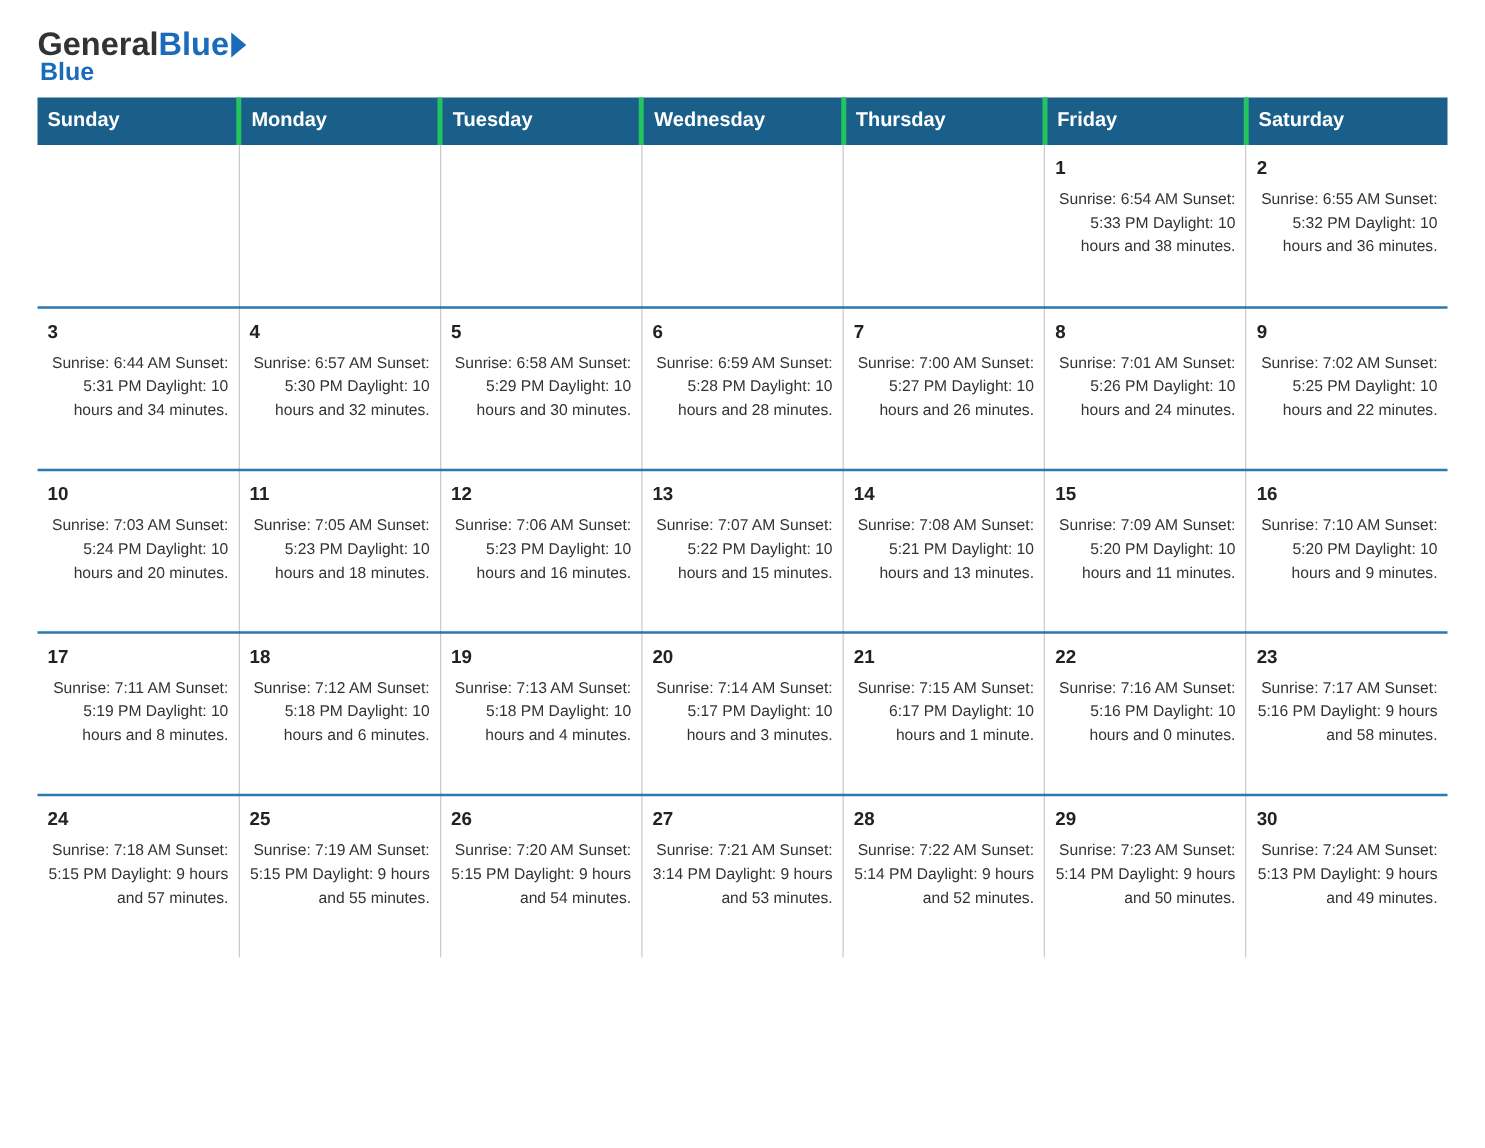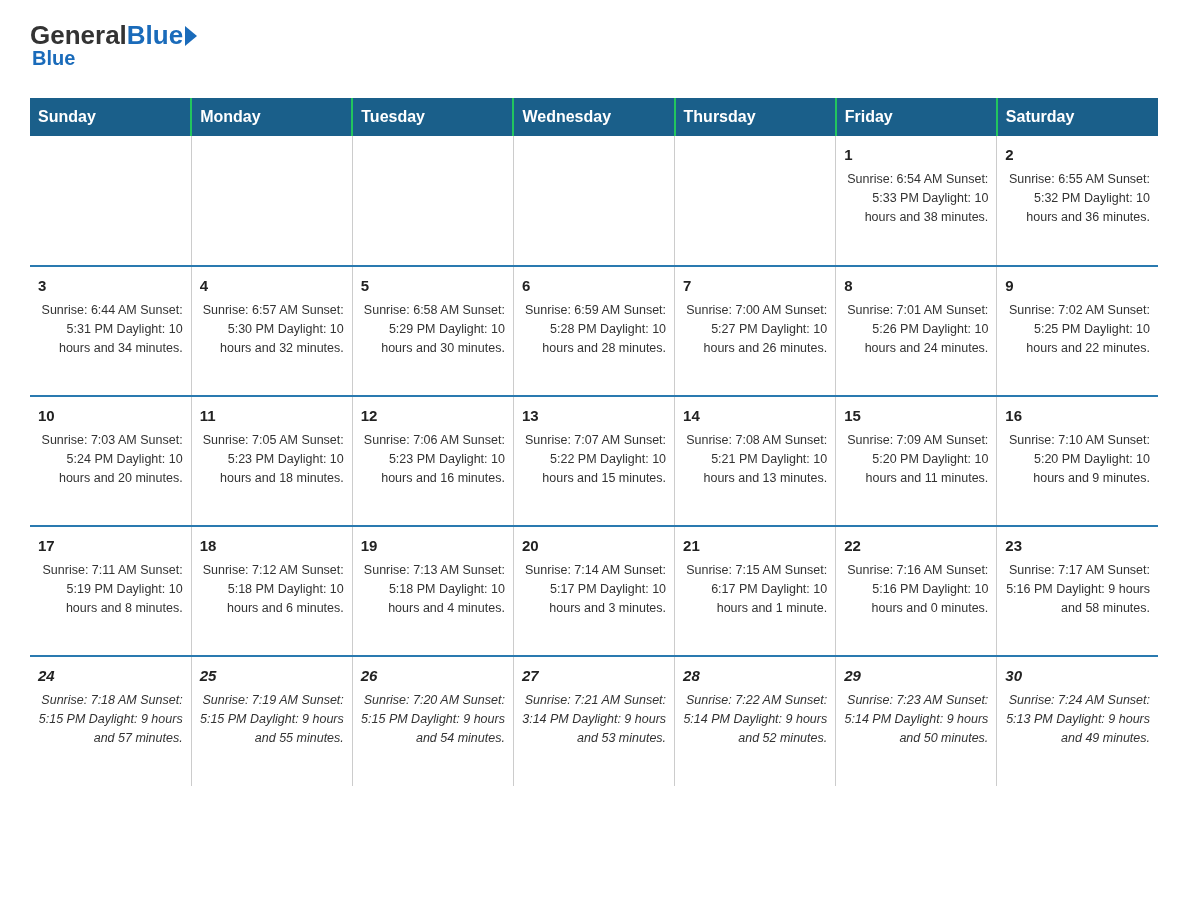--- a/index.html
+++ b/index.html
@@ -7,21 +7,21 @@
       font-family: Arial, sans-serif;
       background: #fff;
       width: 1188px;
       min-height: 918px;
       padding: 20px 30px;
     }
     .header {
       display: flex;
       justify-content: flex-start;
       align-items: flex-start;
-      margin-bottom: 28px;
+      margin-bottom: 8px;
     }
     .logo {
       display: flex;
       flex-direction: column;
       align-items: flex-start;
     }
     .logo-text {
       display: flex;
       align-items: center;
       font-size: 26px;
@@ -66,21 +66,21 @@
       border-collapse: collapse;
       table-layout: fixed;
     }
     thead tr th {
       background: #1a5f8a;
       color: #fff;
       font-size: 16px;
       font-weight: bold;
       padding: 10px 8px;
       text-align: left;
-      border-right: 2px solid #22c55e;
+      border-right: 4px solid #22c55e;
     }
     thead tr th:last-child { border-right: none; }
     tbody tr {
       border-bottom: 2px solid #2a7ab0;
     }
     tbody tr td {
       vertical-align: top;
       padding: 8px 8px 14px 8px;
       font-size: 13px;
       color: #333;
@@ -94,21 +94,21 @@
       font-weight: bold;
       color: #222;
       margin-bottom: 3px;
     }
     .day-info {
       font-size: 12.5px;
       color: #333;
       line-height: 1.55;
       text-align: right;
     }
-    tbody tr:last-child { border-bottom: none; font-style: italic; }
+    tbody tr:last-child { border-bottom: none; }
   </style>
 </head>
 <body>
 
 <div class="header">
   <div class="logo">
     <div class="logo-text">
       <span>General</span>
       <span class="logo-blue">Blue</span>
       <div class="logo-arrow"></div>

